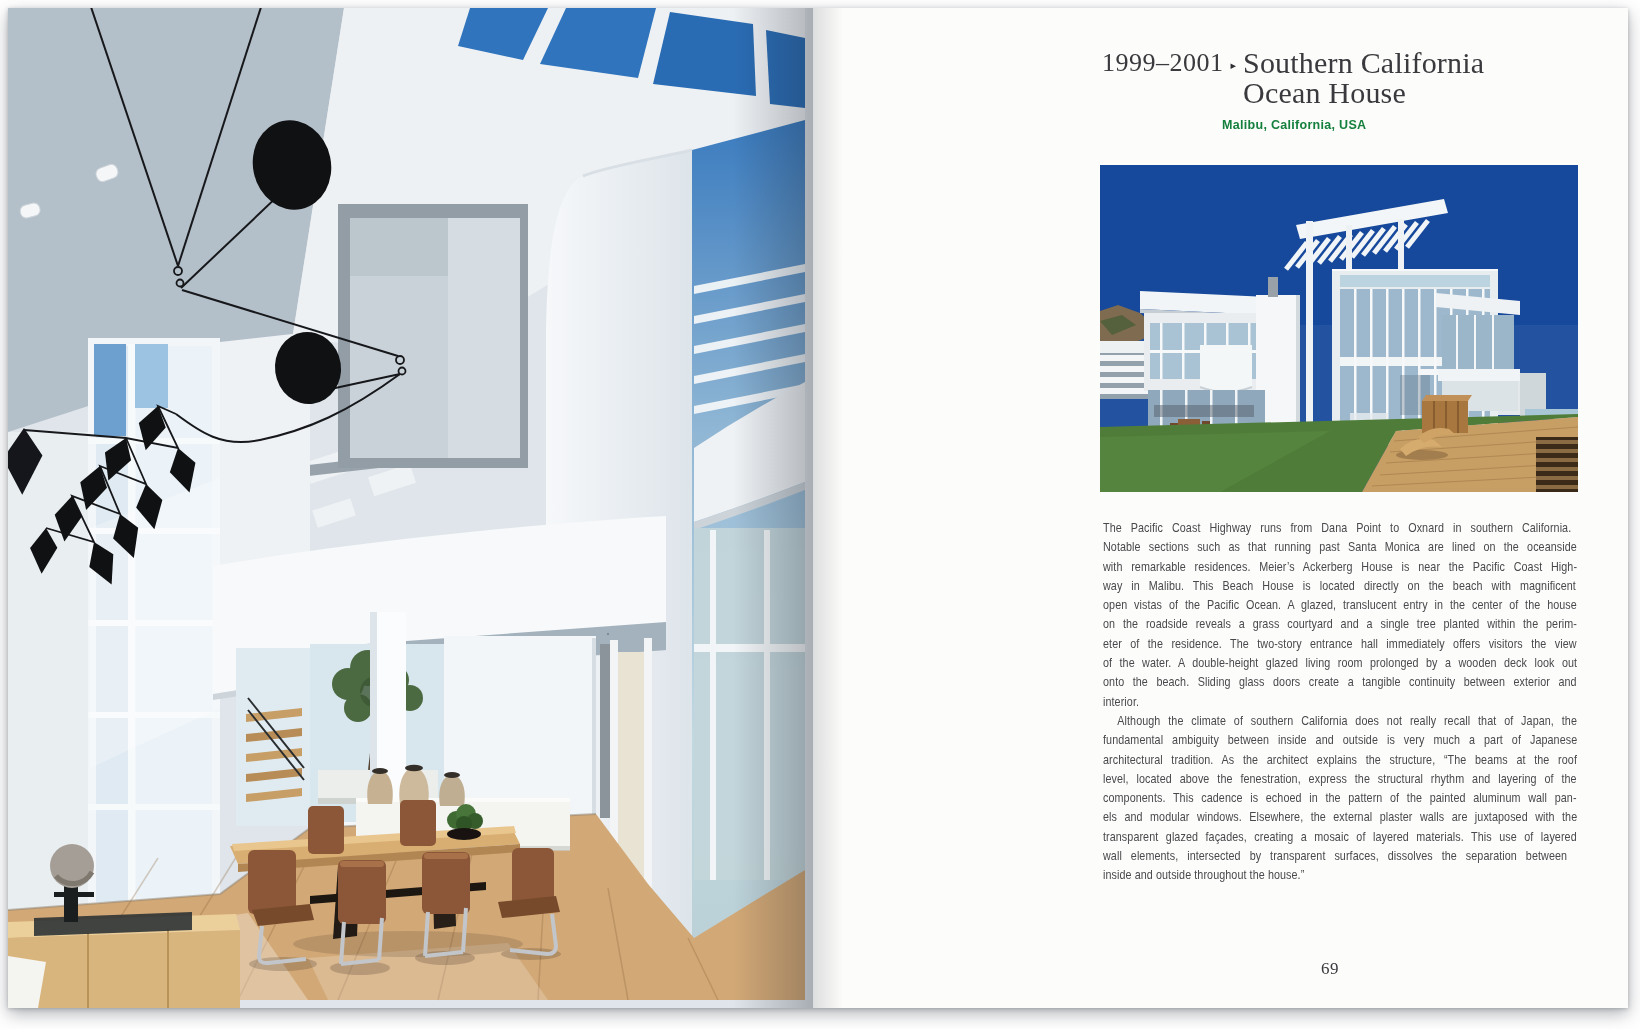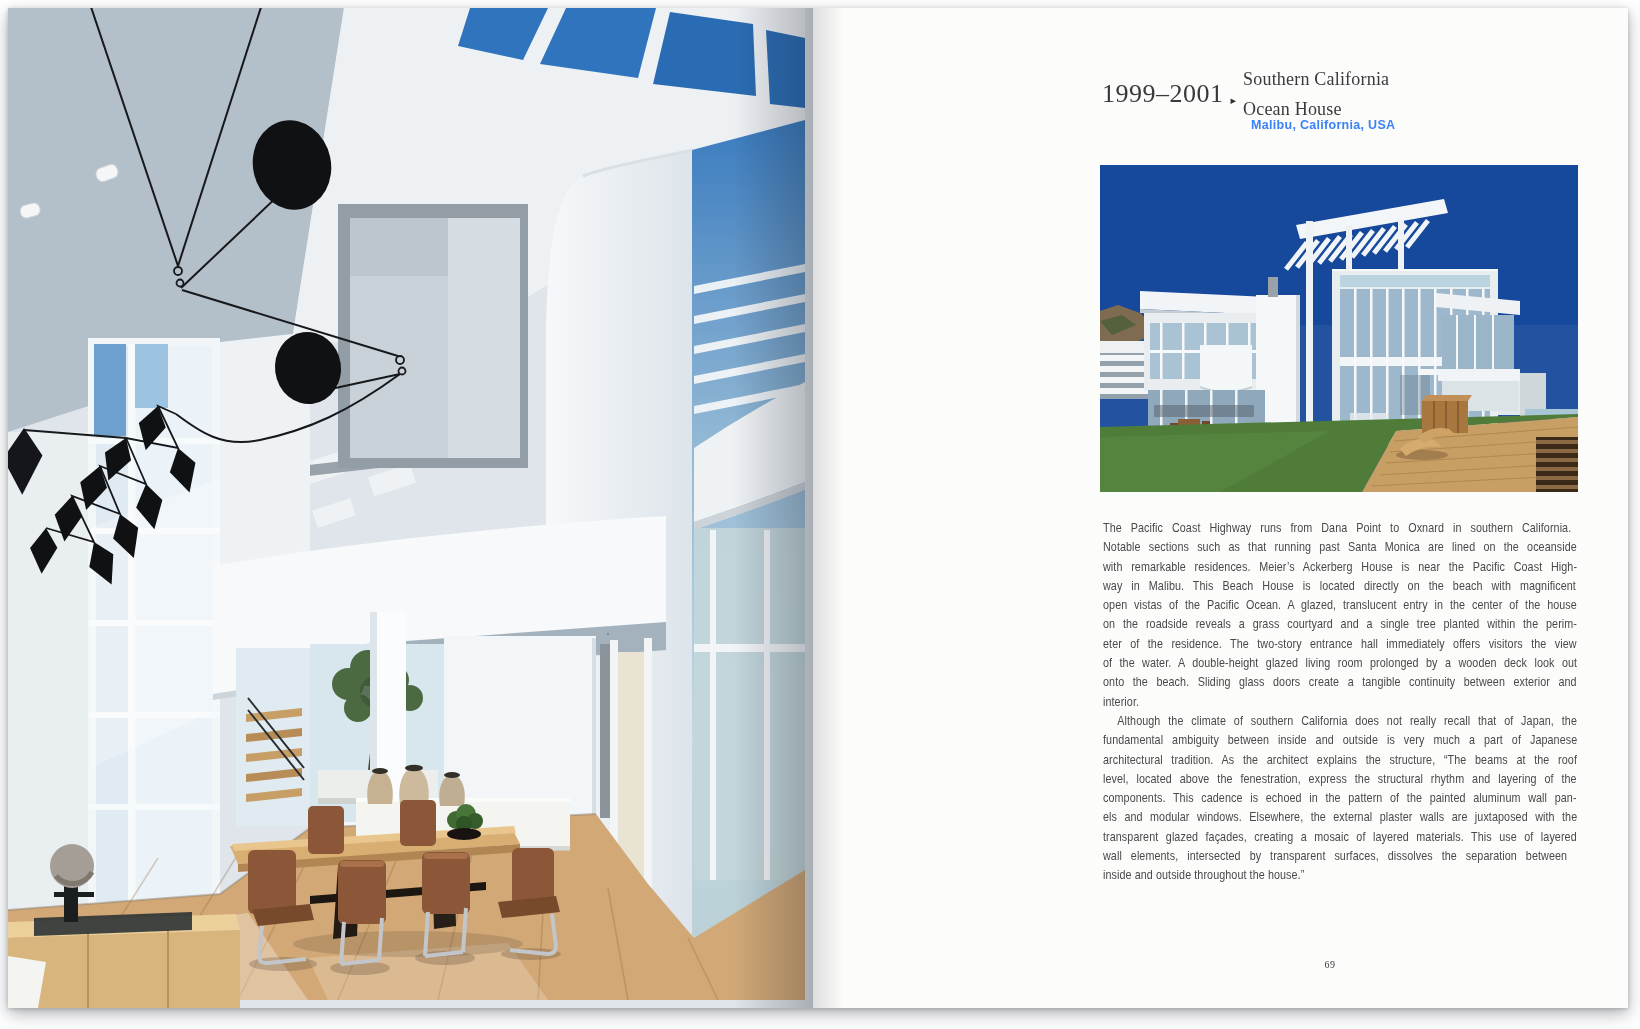--- a/index.html
+++ b/index.html
@@ -4,36 +4,36 @@
 <style>
   html,body{margin:0;padding:0;width:1640px;height:1029px;background:#ffffff;overflow:hidden;
     font-family:"Liberation Sans","DejaVu Sans",sans-serif;}
   .spread{position:absolute;left:8px;top:8px;width:1620px;height:1000px;display:flex;
     box-shadow:0 6px 16px rgba(55,60,70,.38),0 1px 4px rgba(55,60,70,.28);background:#fbfbf8;}
   .page-left{position:relative;width:805px;height:1000px;overflow:hidden;background:#dfe5ea;}
   .page-left svg{display:block;width:805px;height:1000px;}
   .page-right{position:relative;width:815px;height:1000px;background:#fcfcfa;overflow:hidden;}
   .page-right::before{content:"";position:absolute;left:0;top:0;bottom:0;width:30px;
     background:linear-gradient(90deg,rgba(110,115,122,.22),rgba(110,115,122,0));pointer-events:none;}
-  .header-row{position:absolute;left:289px;top:56px;display:flex;gap:7px;align-items:center;
+  .header-row{position:absolute;left:289px;top:40px;display:flex;gap:7px;align-items:flex-start;
     color:#3a3a3e;font-family:"Liberation Serif","DejaVu Serif",serif;}
   .years{font-size:26px;line-height:30px;letter-spacing:.5px;}
   .marker{font-size:11px;line-height:11px;margin-top:12px;color:#2e2e32;}
-  .title-lines{font-size:18px;line-height:30px;letter-spacing:.2px;}
-  .location{position:absolute;left:438px;top:110px;font-size:12.5px;font-weight:bold;
-    color:#3b82f6;letter-spacing:.3px;}
+  .title-lines{font-size:30px;line-height:30px;letter-spacing:.2px;}
+  .location{position:absolute;left:409px;top:110px;font-size:12.5px;font-weight:bold;
+    color:#15803d;letter-spacing:.3px;}
   .photo-frame{position:absolute;left:287px;top:157px;width:478px;height:327px;overflow:hidden;}
   .photo-frame svg{display:block;width:478px;height:327px;}
   .textcol{position:absolute;left:290px;top:510px;width:564px;transform:scaleX(0.8404);
     transform-origin:left top;font-size:12.8px;line-height:19.3px;color:#49494d;letter-spacing:.1px;}
   .para{margin:0;}
   .jline{white-space:nowrap;}
   .jline.first-indent{text-indent:17px;}
   .page-number{position:absolute;left:280px;top:951px;width:474px;text-align:center;
-    font-family:"Liberation Serif","DejaVu Serif",serif;font-size:10px;color:#3a3a3e;letter-spacing:.5px;}
+    font-family:"Liberation Serif","DejaVu Serif",serif;font-size:17px;color:#3a3a3e;letter-spacing:.5px;}
 </style>
 </head>
 <body>
 
 <div class="spread">
 
   <div class="page-left">
     <svg viewBox="0 0 805 1000" preserveAspectRatio="none">
       <defs>
         <linearGradient id="volG" x1="0" y1="0" x2="1" y2="0">

